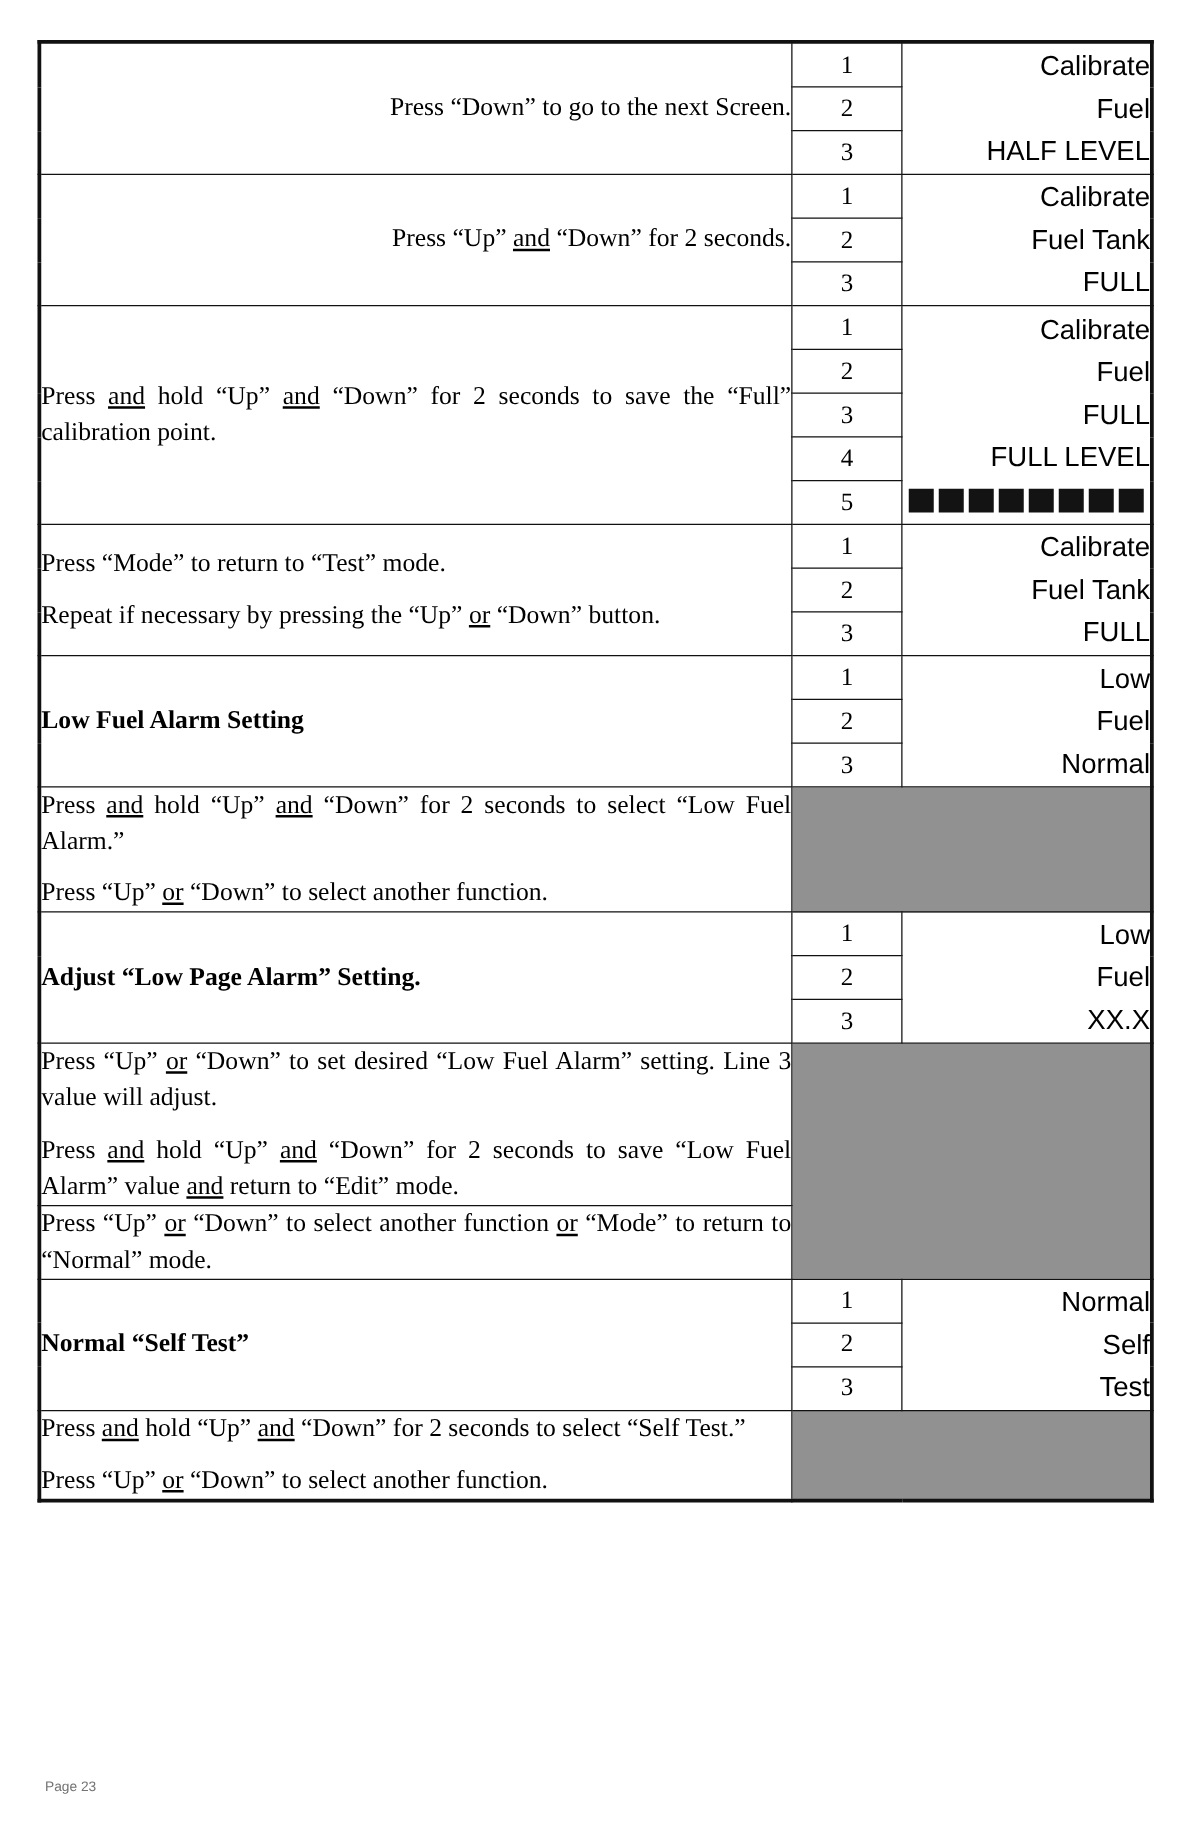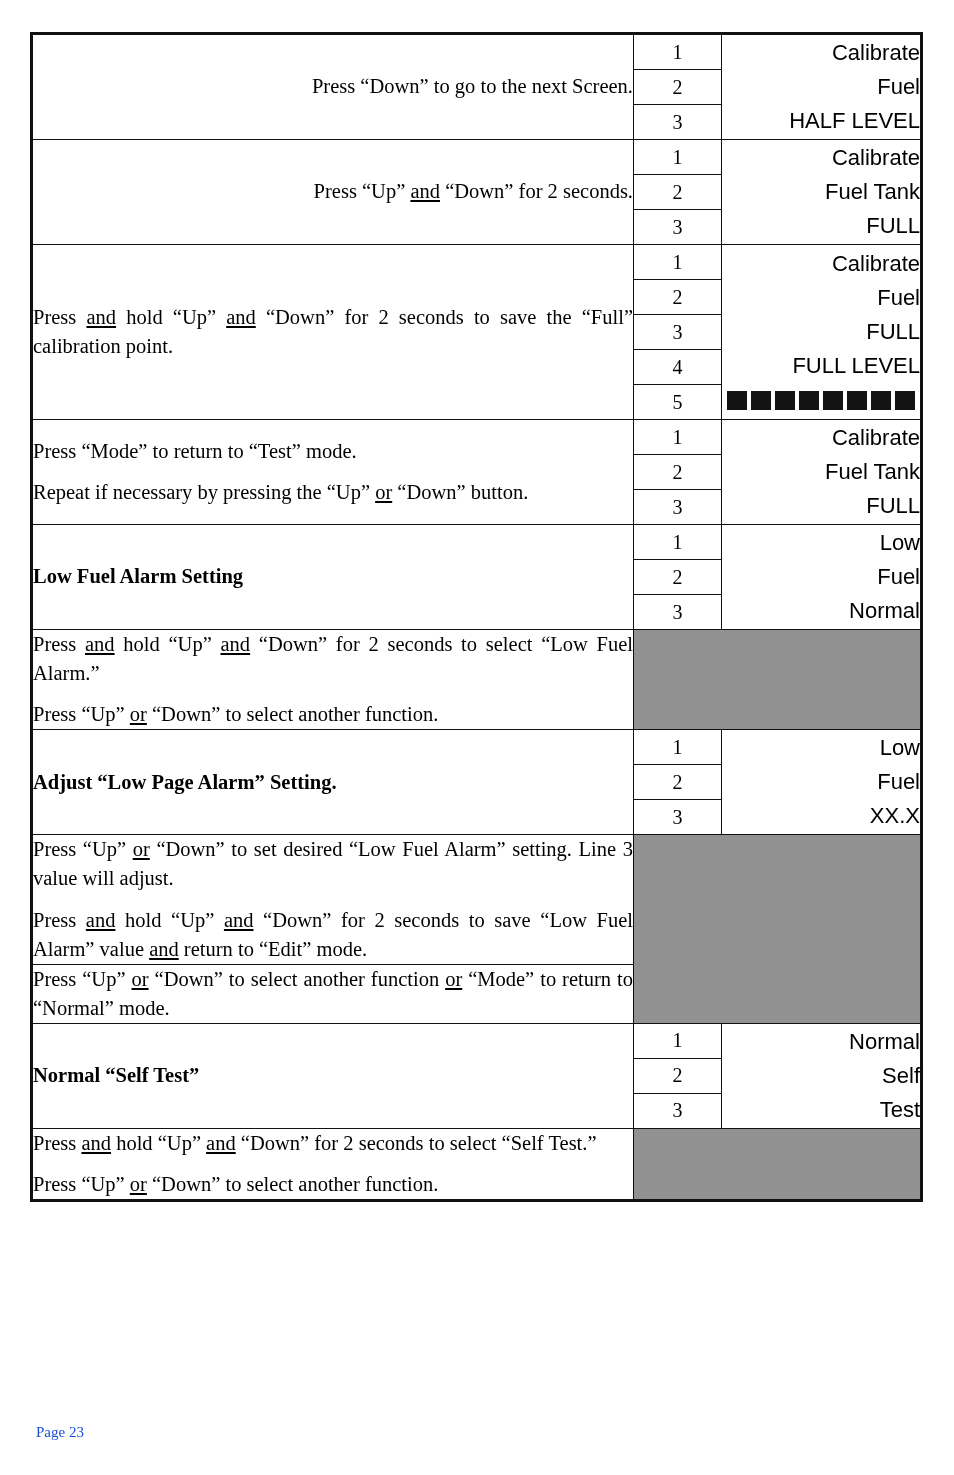--- a/index.html
+++ b/index.html
@@ -105,23 +105,23 @@
     width: 20px;
     height: 19px;
     background: #131313;
   }
 
   
   .footer {
     position: absolute;
     left: 36px;
     top: 1424px;
-    font-family: Liberation Serif, serif;
-    font-size: 15px;
-    color: #1d4ed8;
+    font-family: Liberation Sans, sans-serif;
+    font-size: 11px;
+    color: #737373;
   }
 </style>
 </head>
 <body>
 
 <div class="page">
 
   <table class="proc">
     <tbody>
         <tr>

